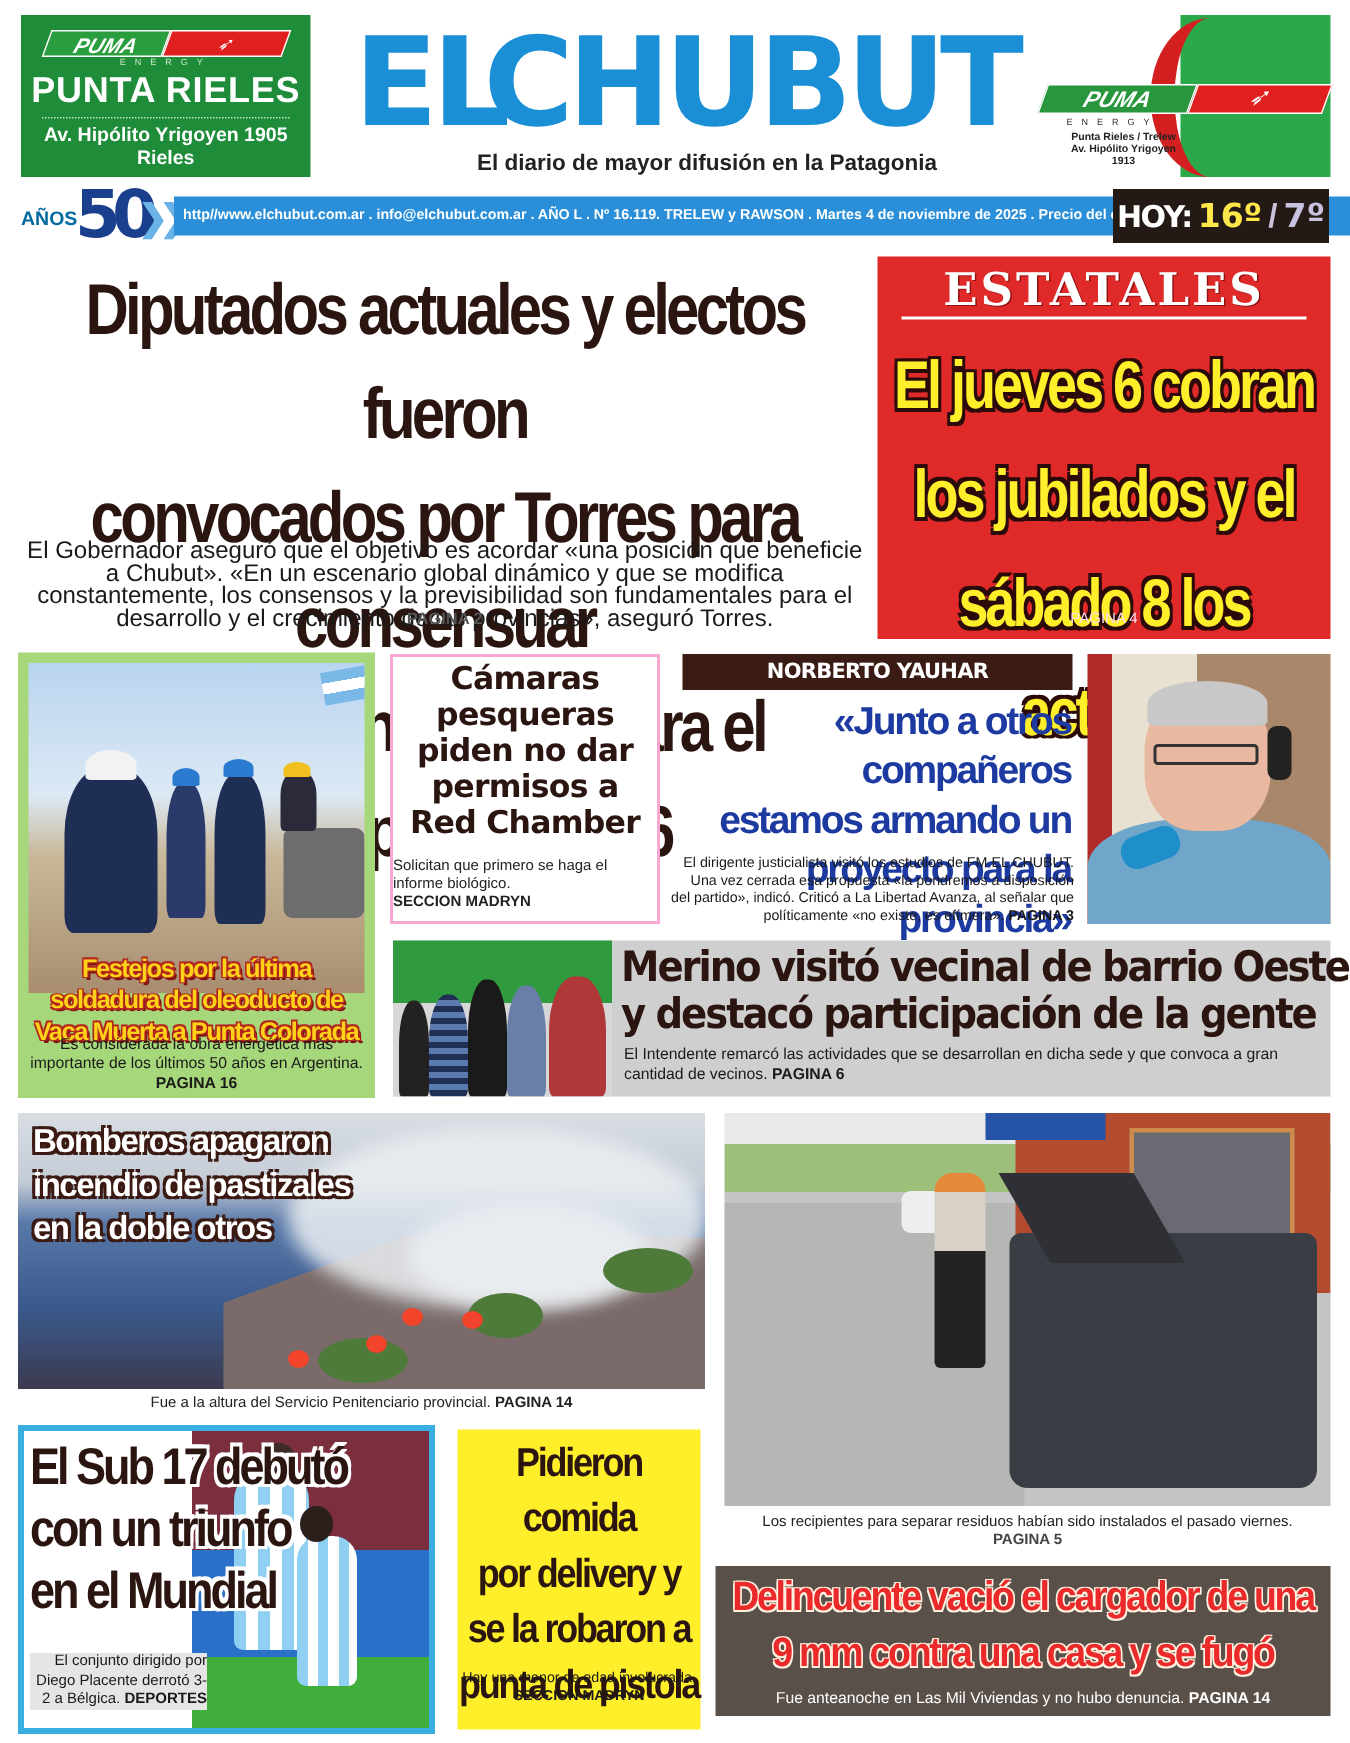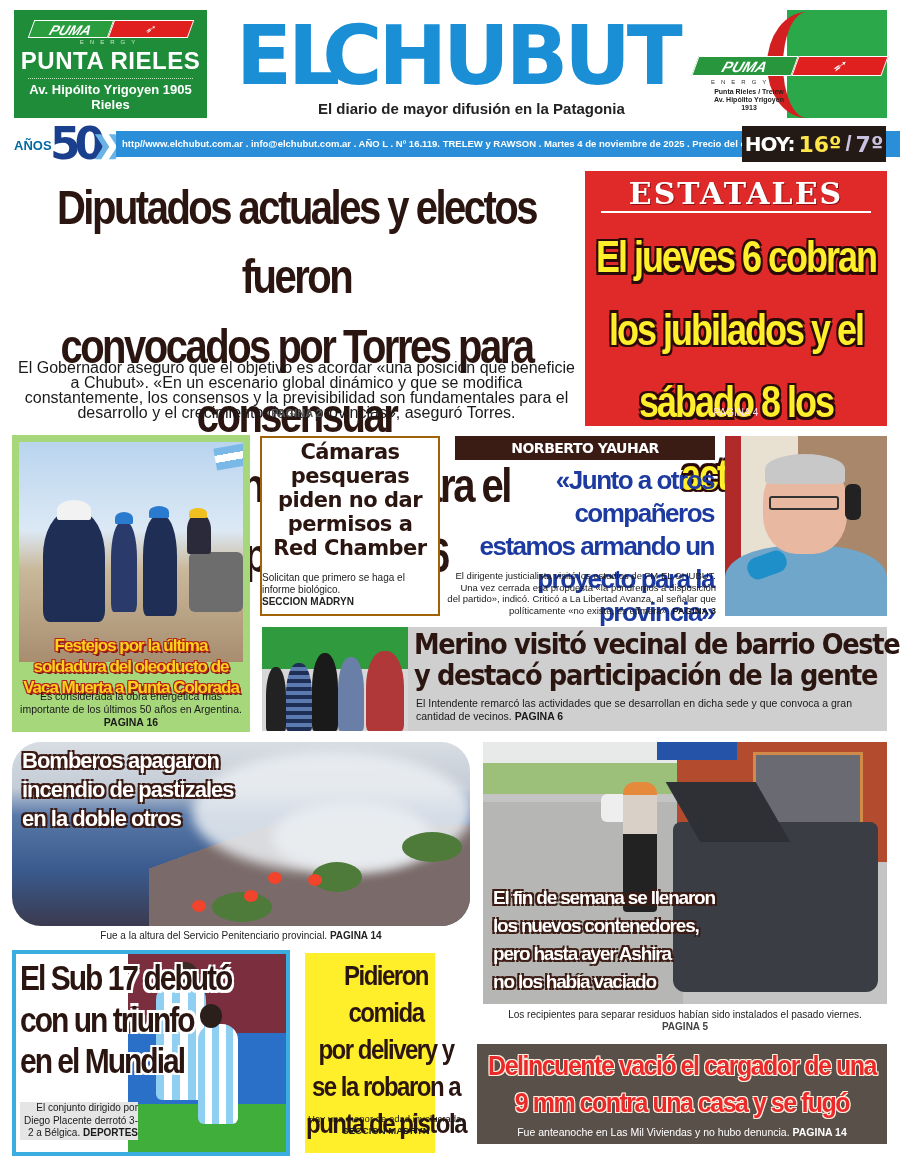--- a/index.html
+++ b/index.html
@@ -59,21 +59,21 @@
 
   
   #festejos { left: 12px; top: 435px; width: 238px; height: 297px; background: #a6d77a; }
   #festejos .photo { position: absolute; left: 7px; top: 7px; width: 224px; height: 220px; overflow: hidden; background: linear-gradient(180deg, #b9d4ef 0%, #dce9f5 40%, #c9b89a 58%, #a88d6f 100%); }
   .worker { position: absolute; border-radius: 40% 40% 10% 10%; background: #1f2e55; }
   .helmet { position: absolute; border-radius: 50% 50% 10% 10%; }
   #fest-head { position: absolute; left: 4px; top: 200px; width: 230px; text-align: center; font-size: 17px; line-height: 21px; color: #ffd21a; font-weight: 700; letter-spacing: -1px; text-shadow: -1px -1px 0 #b3261e, 1px -1px 0 #b3261e, -1px 1px 0 #b3261e, 1px 1px 0 #b3261e, 2px 2px 0 #7a1410; }
   #fest-deck { position: absolute; left: 6px; top: 255px; width: 226px; text-align: center; font-size: 10.5px; line-height: 13px; color: #1a1a1a; }
 
   
-  #camaras { left: 260px; top: 436px; width: 180px; height: 180px; border: 2px solid #a16207; background: #fff; }
+  #camaras { left: 260px; top: 436px; width: 180px; height: 180px; border: 2px solid #f9a8d4; background: #fff; }
   #cam-head { position: absolute; left: 0; top: 2px; width: 176px; text-align: center; font-size: 21px; line-height: 24px; font-weight: 900; color: #2b1510; font-family: "DejaVu Sans", sans-serif; letter-spacing: -0.5px; }
   #cam-deck { position: absolute; left: 0; top: 134px; width: 176px; text-align: left; font-size: 10px; line-height: 12px; color: #222; }
 
   
   #yauhar-kicker { left: 455px; top: 436px; width: 260px; height: 24px; background: #3b1c15; color: #fff; text-align: center; font-size: 14px; font-weight: 900; line-height: 24px; font-family: "DejaVu Sans", sans-serif; letter-spacing: -0.5px; }
   #yauhar-head { left: 446px; top: 464px; width: 268px; text-align: right; font-size: 26px; line-height: 33px; font-weight: 700; color: #1c3aa0; letter-spacing: -1.5px; font-family: "Liberation Sans Narrow", "Liberation Sans", sans-serif; }
   #yauhar-deck { left: 446px; top: 570px; width: 270px; text-align: right; font-size: 9.5px; line-height: 11.5px; color: #1a1a1a; }
   #yauhar-photo { left: 725px; top: 436px; width: 162px; height: 180px; overflow: hidden; background: linear-gradient(90deg, #b02a2a 0 10%, #e8e0d0 10% 45%, #a9876a 45% 100%); }
   #yauhar-photo .face { position: absolute; left: 38px; top: 22px; width: 84px; height: 96px; border-radius: 45% 45% 40% 40%; background: #e9b8a0; }
   #yauhar-photo .hair { position: absolute; left: 40px; top: 18px; width: 80px; height: 30px; border-radius: 50% 50% 10% 10%; background: #c8c8c8; }
@@ -83,21 +83,21 @@
   #yauhar-photo .phone { position: absolute; left: 120px; top: 48px; width: 16px; height: 36px; border-radius: 6px; background: #222; }
 
   
   #merino { left: 262px; top: 627px; width: 625px; height: 104px; background: #cfcfcf; }
   #merino .photo { position: absolute; left: 0; top: 0; width: 146px; height: 104px; overflow: hidden; background: linear-gradient(180deg, #2f9b3e 0 40%, #d7d7d7 40%); }
   .person { position: absolute; border-radius: 45% 45% 8% 8%; }
   #merino-head { position: absolute; left: 152px; top: 2px; width: 470px; font-size: 28px; line-height: 31px; font-weight: 900; color: #2b1510; font-family: "DejaVu Sans", sans-serif; letter-spacing: -1.5px; white-space: nowrap; transform: scaleX(0.92); transform-origin: left top; }
   #merino-deck { position: absolute; left: 154px; top: 70px; width: 468px; font-size: 10.5px; line-height: 13px; color: #1a1a1a; }
 
   
-  #bomberos { left: 12px; top: 742px; width: 458px; height: 184px; overflow: hidden; background: linear-gradient(180deg, #d8dde3 0%, #c4ccd6 25%, #5878a8 40%, #3a5a8d 70%, #3b3a4f 100%); border-radius: 29px; }
+  #bomberos { left: 12px; top: 742px; width: 458px; height: 184px; overflow: hidden; background: linear-gradient(180deg, #d8dde3 0%, #c4ccd6 25%, #5878a8 40%, #3a5a8d 70%, #3b3a4f 100%); }
   #bomberos .smoke { position: absolute; border-radius: 50%; background: rgba(235,238,242,0.85); filter: blur(6px); }
   #bomberos .ground { position: absolute; right: 0; bottom: 0; width: 70%; height: 55%; background: linear-gradient(160deg, transparent 0 20%, #7a6b6a 20% 100%); }
   #bomberos .bush { position: absolute; border-radius: 50%; background: #4e7a3a; }
   #bomberos .fire { position: absolute; width: 14px; height: 12px; border-radius: 50%; background: #f2442a; }
   #bomb-head { position: absolute; left: 10px; top: 4px; font-size: 22px; line-height: 29px; font-weight: 700; color: #fff; letter-spacing: -1px; text-shadow: -2px -2px 0 #3a1a12, 2px -2px 0 #3a1a12, -2px 2px 0 #3a1a12, 2px 2px 0 #3a1a12; }
   #bomb-caption { left: 12px; top: 930px; width: 458px; text-align: center; font-size: 10px; color: #222; }
 
   
   #contenedores { left: 483px; top: 742px; width: 404px; height: 262px; overflow: hidden; background: linear-gradient(180deg, #e7eae8 0 8%, #9cbf7a 8% 20%, #c4c4c4 20% 100%); }
   #contenedores .street { position: absolute; left: 0; top: 60px; width: 200px; height: 202px; background: #b6b6b4; }
@@ -115,21 +115,21 @@
   #sub17 { left: 12px; top: 950px; width: 278px; height: 206px; border: 4px solid #3aaee0; background: #fff; overflow: hidden; }
   #sub17 .photo { position: absolute; left: 112px; top: 0; width: 162px; height: 198px; background: linear-gradient(180deg, #7a2e3e 0 40%, #2a6fc8 40% 76%, #3fae3a 76%); }
   #sub17 .p1 { position: absolute; left: 28px; top: 26px; width: 50px; height: 120px; border-radius: 20px 20px 6px 6px; background: repeating-linear-gradient(90deg, #8fd0f2 0 8px, #fff 8px 16px); }
   #sub17 .p2 { position: absolute; left: 70px; top: 70px; width: 40px; height: 100px; border-radius: 16px 16px 6px 6px; background: repeating-linear-gradient(90deg, #8fd0f2 0 7px, #fff 7px 14px); }
   #sub17 .h1 { position: absolute; left: 44px; top: 8px; width: 26px; height: 26px; border-radius: 50%; background: #3b2a26; }
   #sub17 .h2 { position: absolute; left: 72px; top: 50px; width: 22px; height: 24px; border-radius: 50%; background: #2b1f1c; }
   #sub-head { position: absolute; left: 4px; top: 4px; width: 120px; font-size: 30px; line-height: 36px; font-weight: 700; color: #2b1510; letter-spacing: -2px; white-space: nowrap; text-shadow: -2px -2px 0 #fff, 2px -2px 0 #fff, -2px 2px 0 #fff, 2px 2px 0 #fff; transform: scaleY(1.15); transform-origin: left top; }
   #sub-deck { position: absolute; left: 4px; top: 148px; width: 118px; text-align: right; font-size: 10px; line-height: 12.5px; color: #1a1a1a; background: #e5e5e5; }
 
   
-  #pidieron { left: 305px; top: 953px; width: 130px; height: 200px; background: #ffee2a; }
+  #pidieron { left: 305px; top: 953px; width: 162px; height: 200px; background: #ffee2a; }
   #pid-head { position: absolute; left: 0; top: 4px; width: 162px; text-align: center; font-size: 24px; line-height: 33px; font-weight: 700; color: #2b1510; letter-spacing: -1.5px; transform: scaleY(1.12); transform-origin: top center; }
   #pid-deck { position: absolute; left: 0; top: 160px; width: 162px; text-align: center; font-size: 9.5px; line-height: 12px; color: #1a1a1a; }
 
   
   #delincuente { left: 477px; top: 1044px; width: 410px; height: 100px; background: #5a504a; }
   #del-head { position: absolute; left: 0; top: 2px; width: 410px; text-align: center; font-size: 25px; line-height: 34px; font-weight: 700; color: #ea2a2a; letter-spacing: -1.5px; text-shadow: -1px -1px 0 #fff0e0, 1px -1px 0 #fff0e0, -1px 1px 0 #fff0e0, 1px 1px 0 #fff0e0; transform: scaleY(1.1); transform-origin: top center; }
   #del-deck { position: absolute; left: 0; top: 82px; width: 410px; text-align: center; font-size: 10.5px; color: #fff; }
 
   b.pg { font-weight: 700; }
 </style>
@@ -304,26 +304,20 @@
 <div id="contenedores" class="abs">
   <div class="street"></div>
   <div class="shop"></div>
   <div class="shop-win"></div>
   <div class="awning"></div>
   <div class="abs" style="right:60px;top:84px;width:74px;height:14px;background:#2a8a3a;color:#fff;font-size:7px;font-weight:700;text-align:center;line-height:14px;">KIOSCO CACHO</div>
   <div class="car"></div>
   <div class="woman"></div>
   <div class="bin"></div>
   <div class="lid"></div>
-  <div id="cont-head">
-    <div>El fin de semana se llenaron</div>
-    <div>los nuevos contenedores,</div>
-    <div>pero hasta ayer Ashira</div>
-    <div>no los había vaciado</div>
-  </div>
 </div>
 <div id="cont-caption" class="abs">
   <div>Los recipientes para separar residuos habían sido instalados el pasado viernes.</div>
   <b class="pg" style="color:#444">PAGINA 5</b>
 </div>
 
 <div id="sub17" class="abs">
   <div class="photo">
     <div class="p1"></div>
     <div class="h1"></div>

